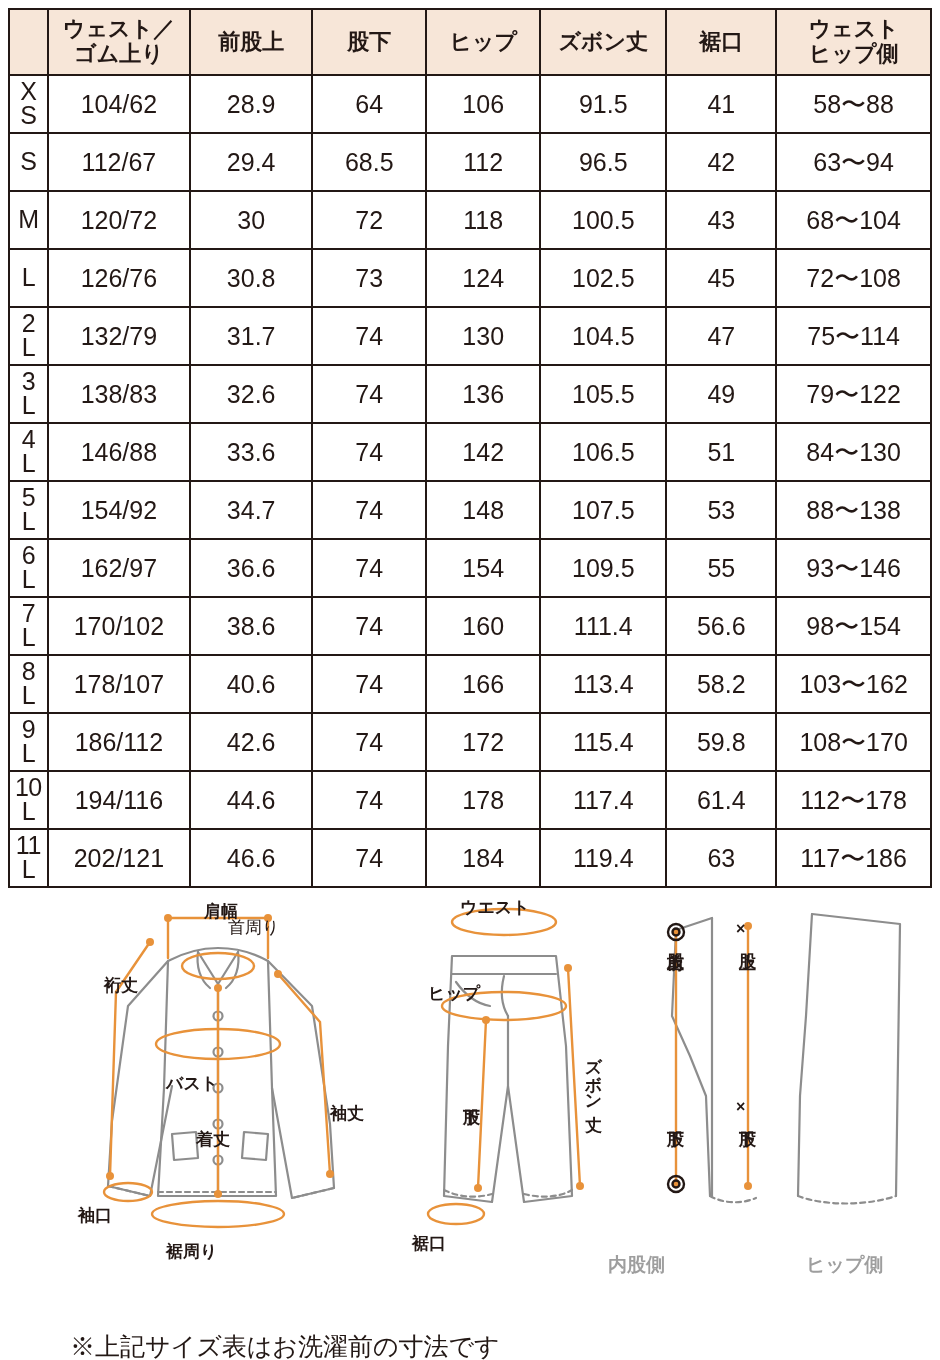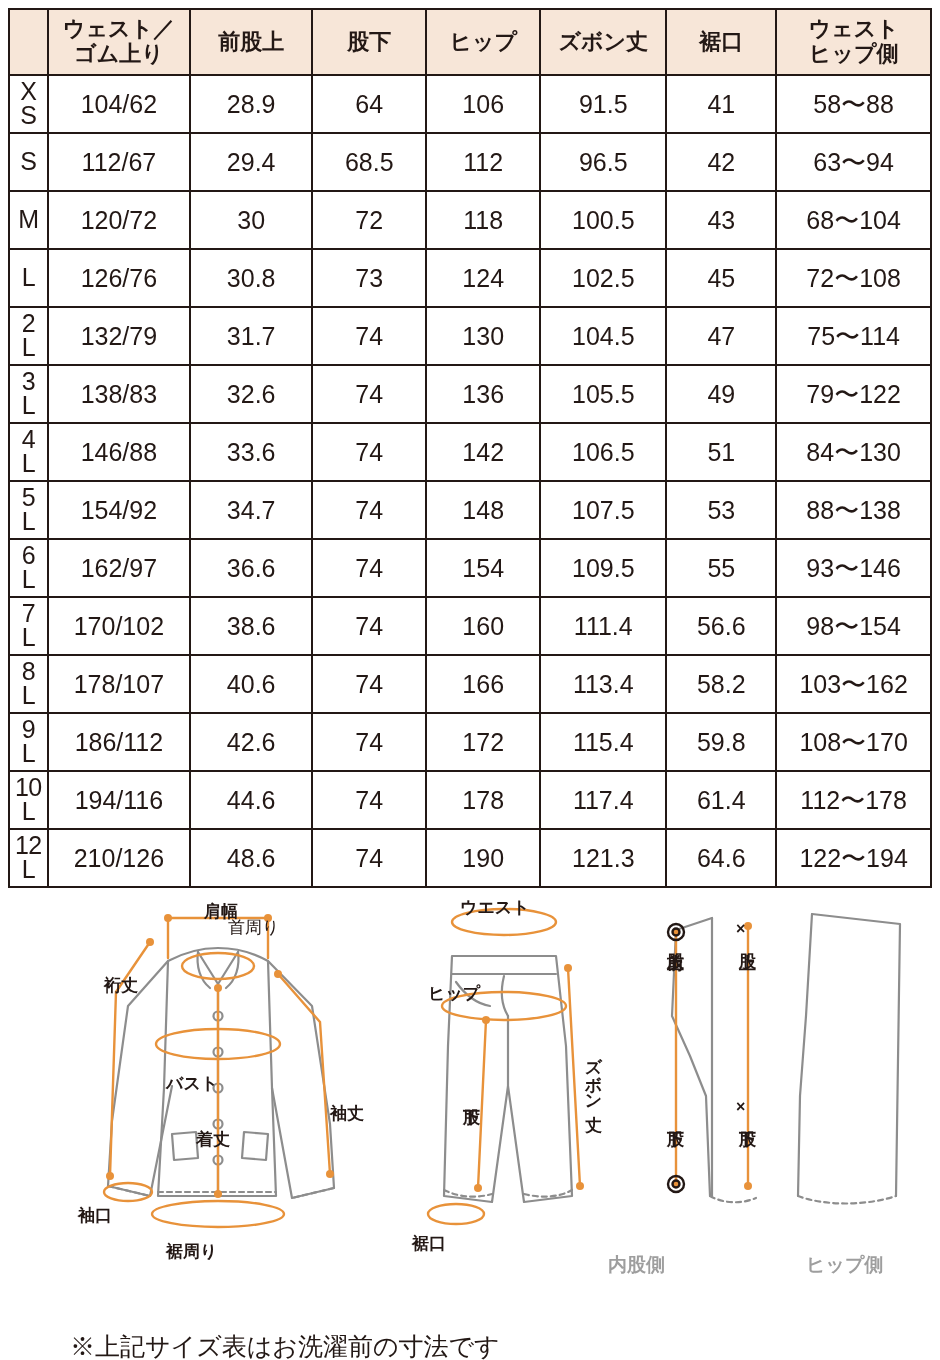--- a/index.html
+++ b/index.html
@@ -281,30 +281,30 @@
           <td>194/116</td>
           <td>44.6</td>
           <td>74</td>
           <td>178</td>
           <td>117.4</td>
           <td>61.4</td>
           <td>112〜178</td>
         </tr>
         <tr>
           <td class="size-label">
-            <div>12</div>
-            <div>L</div>
-          </td>
-          <td>210/126</td>
-          <td>48.6</td>
-          <td>74</td>
-          <td>190</td>
-          <td>121.3</td>
-          <td>64.6</td>
-          <td>122〜194</td>
+            <div>11</div>
+            <div>L</div>
+          </td>
+          <td>202/121</td>
+          <td>46.6</td>
+          <td>74</td>
+          <td>184</td>
+          <td>119.4</td>
+          <td>63</td>
+          <td>117〜186</td>
         </tr>
       </tbody>
   </table>
 
   <div class="illus">
     <svg width="940" height="420" viewBox="0 0 940 420" xmlns="http://www.w3.org/2000/svg">
       <g fill="none" stroke="#8d8d8d" stroke-width="2.2" stroke-linejoin="round" stroke-linecap="round">
 
         <g>
 

